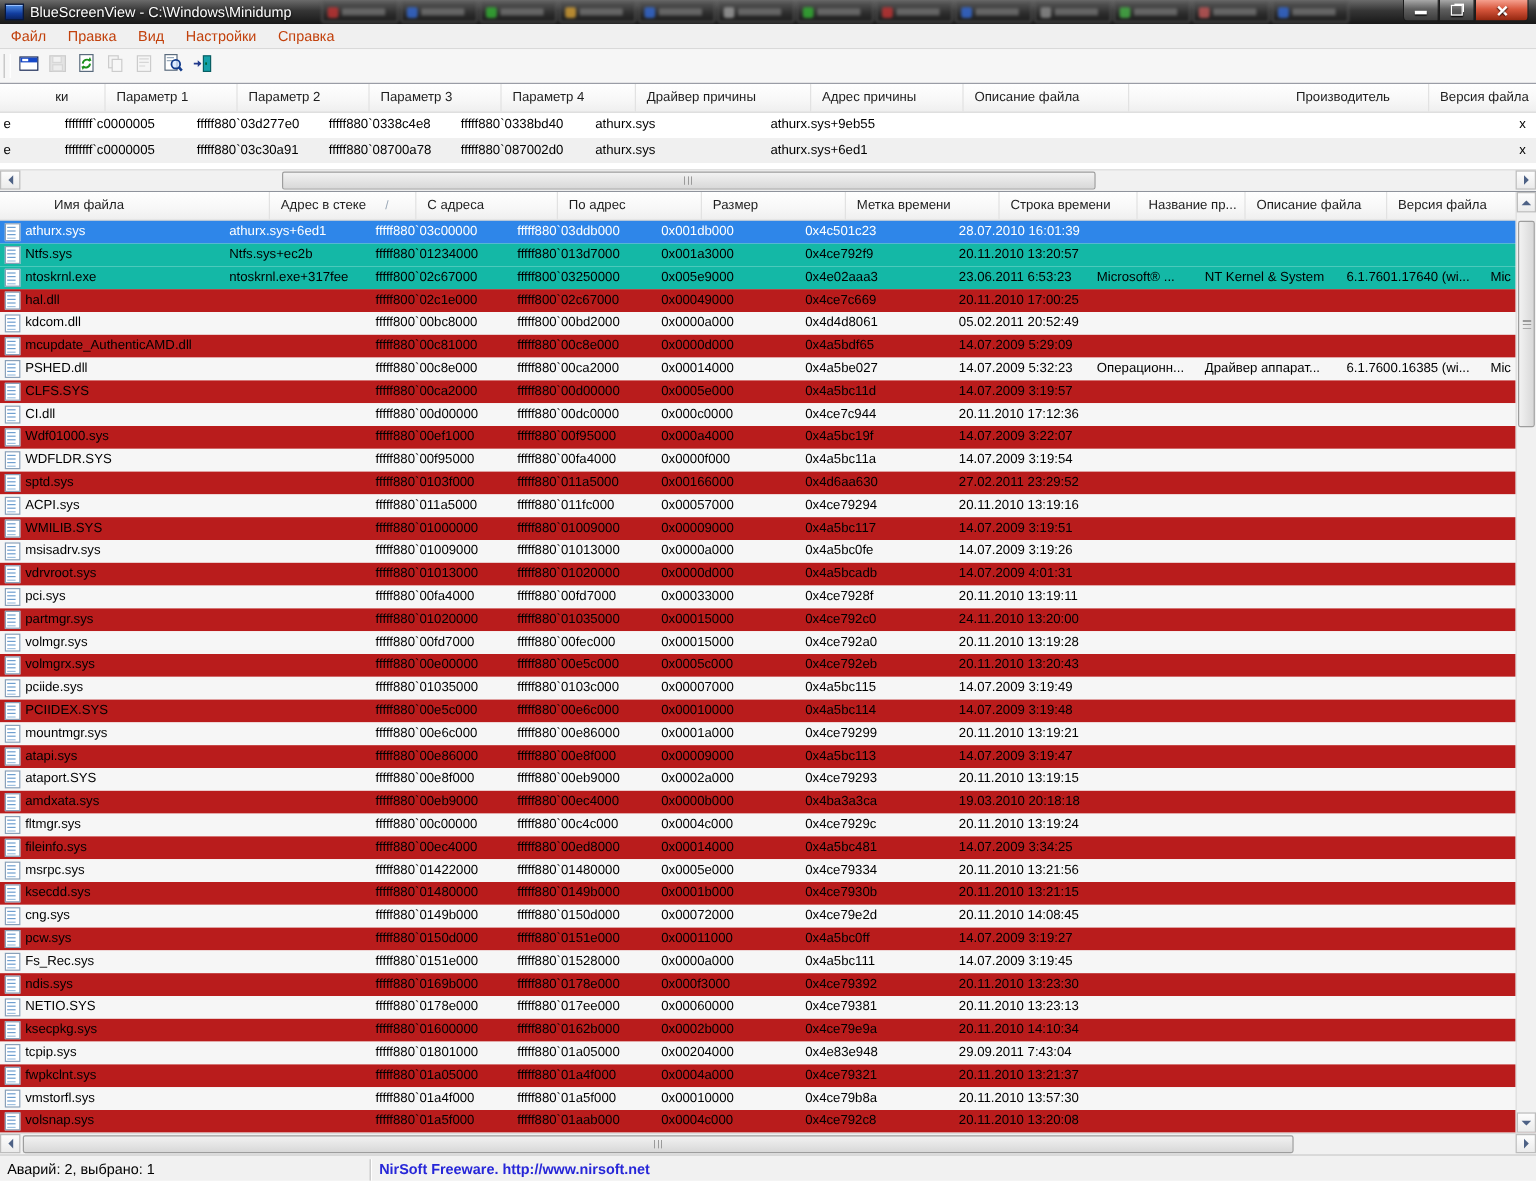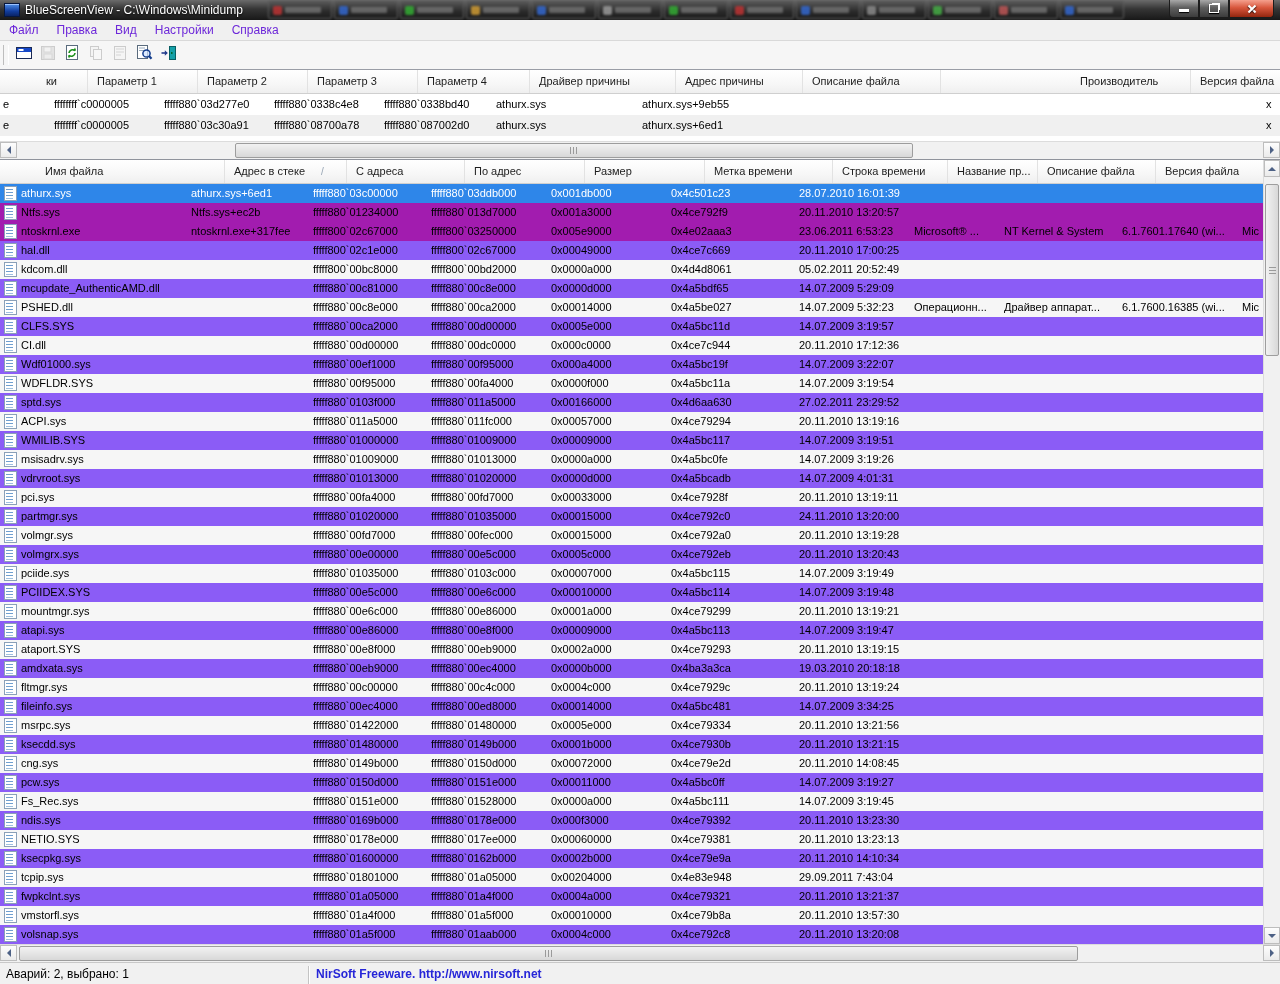--- a/index.html
+++ b/index.html
@@ -21,21 +21,21 @@
   .wbtn.minb{border-radius:0 0 0 4px;}
   .wbtn.closeb{width:45px;background:linear-gradient(180deg,#f5a08e,#d8573d 45%,#93260f);border-radius:0 0 4px 0;}
   .g-min{width:10px;height:3px;background:#fff;box-shadow:0 1px 1px #000;margin-top:4px;}
   .g-max{width:8px;height:7px;border:1px solid #fff;box-shadow:2px -2px 0 -1px #fff,0 1px 1px #000;}
   .g-close{position:relative;width:12px;height:12px;}
   .g-close:before,.g-close:after{content:"";position:absolute;left:1px;top:5px;width:10px;height:2px;background:#fff;box-shadow:0 1px 1px rgba(0,0,0,.6);}
   .g-close:before{transform:rotate(45deg);}
   .g-close:after{transform:rotate(-45deg);}
 
   
-  .menubar{height:20px;background:#f0f0f0;border-bottom:1px solid #d9d9d9;display:flex;align-items:center;font-size:12px;color:#6d28d9;}
+  .menubar{height:20px;background:#f0f0f0;border-bottom:1px solid #d9d9d9;display:flex;align-items:center;font-size:12px;color:#c2410c;}
   .menu-item{padding:0 9px;height:20px;line-height:20px;cursor:default;}
   .toolbar{height:28px;background:#f6f6f6;border-bottom:1px solid #9a9da6;display:flex;align-items:center;padding-left:2px;}
   .tgrip{width:4px;height:20px;border-left:1px solid #bdbdbd;border-right:1px solid #fff;margin:0 3px 0 1px;}
   .tbtn{width:24px;height:24px;display:flex;align-items:center;justify-content:center;}
   .tbtn.disabled{opacity:.4;filter:grayscale(1);}
 
   
   .trow{display:flex;width:1280px;font-size:11px;color:#000;}
   .cell{box-sizing:border-box;overflow:hidden;white-space:nowrap;padding-left:9px;flex:0 0 auto;}
   .theader{height:23px;line-height:23px;background:linear-gradient(180deg,#ffffff,#f7f7f7 60%,#efefef);border-bottom:1px solid #cfcfcf;color:#1d1d1d;padding-left:43px;}
@@ -48,23 +48,23 @@
   .urow .c7{width:138px;}.urow .c8{width:130px;margin-top:28px;}.urow .c9{width:120px;}
   .urow .c10{width:114px;}.urow .c11{flex:1 1 auto;padding-left:4px;}
   .urows .trow{height:21px;line-height:21px;background:#fff;}
   .urows .trow:nth-child(even){background:#f0f0f0;}
   
   .lrow .c0{width:182px;padding-left:2px;display:flex;align-items:center;}
   .lrow .c1{width:122px;}.lrow .c2{width:118px;}.lrow .c3{width:120px;}
   .lrow .c4{width:120px;}.lrow .c5{width:128px;}.lrow .c6{width:115px;}
   .lrow .c7{width:90px;}.lrow .c8{width:118px;}.lrow .c9{width:125px;}
   .lrow .c10{flex:1 1 auto;padding-left:4px;}
-  .lrows .trow{height:19px;line-height:19px;background:#8b5cf6;}
+  .lrows .trow{height:19px;line-height:19px;background:#b91c1c;}
   .lrows .trow:nth-child(odd){background:#f6f6f6;}
-  .lrows .trow.hl-crash{background:#a21caf;}
+  .lrows .trow.hl-crash{background:#14b8a6;}
   .lrows .trow.hl-sel{background:#2e86e9;color:#fff;}
   .fileicon{width:11px;height:13px;background:#fff;border:1px solid #8aa0b8;display:inline-block;margin:0 4px 0 2px;position:relative;flex:0 0 auto;}
   .fileicon:before{content:"";position:absolute;left:1px;top:2px;width:7px;height:1px;background:#6f9fd0;box-shadow:0 3px 0 #6f9fd0,0 6px 0 #6f9fd0,0 9px 0 #9fc0e0;}
   .upper-pane{border-bottom:1px solid #8f939c;}
   .upper-pane .filler{height:5px;background:#fff;}
   .lower-pane{position:relative;height:784px;overflow:hidden;}
 
   
   .hscroll{position:relative;height:17px;background:#f1f1f1;border-top:1px solid #dcdcdc;}
   .sb-btn{position:absolute;top:0;width:17px;height:16px;background:linear-gradient(180deg,#fdfdfd,#ebebeb);border:1px solid #bdbdbd;box-sizing:border-box;display:flex;align-items:center;justify-content:center;}

